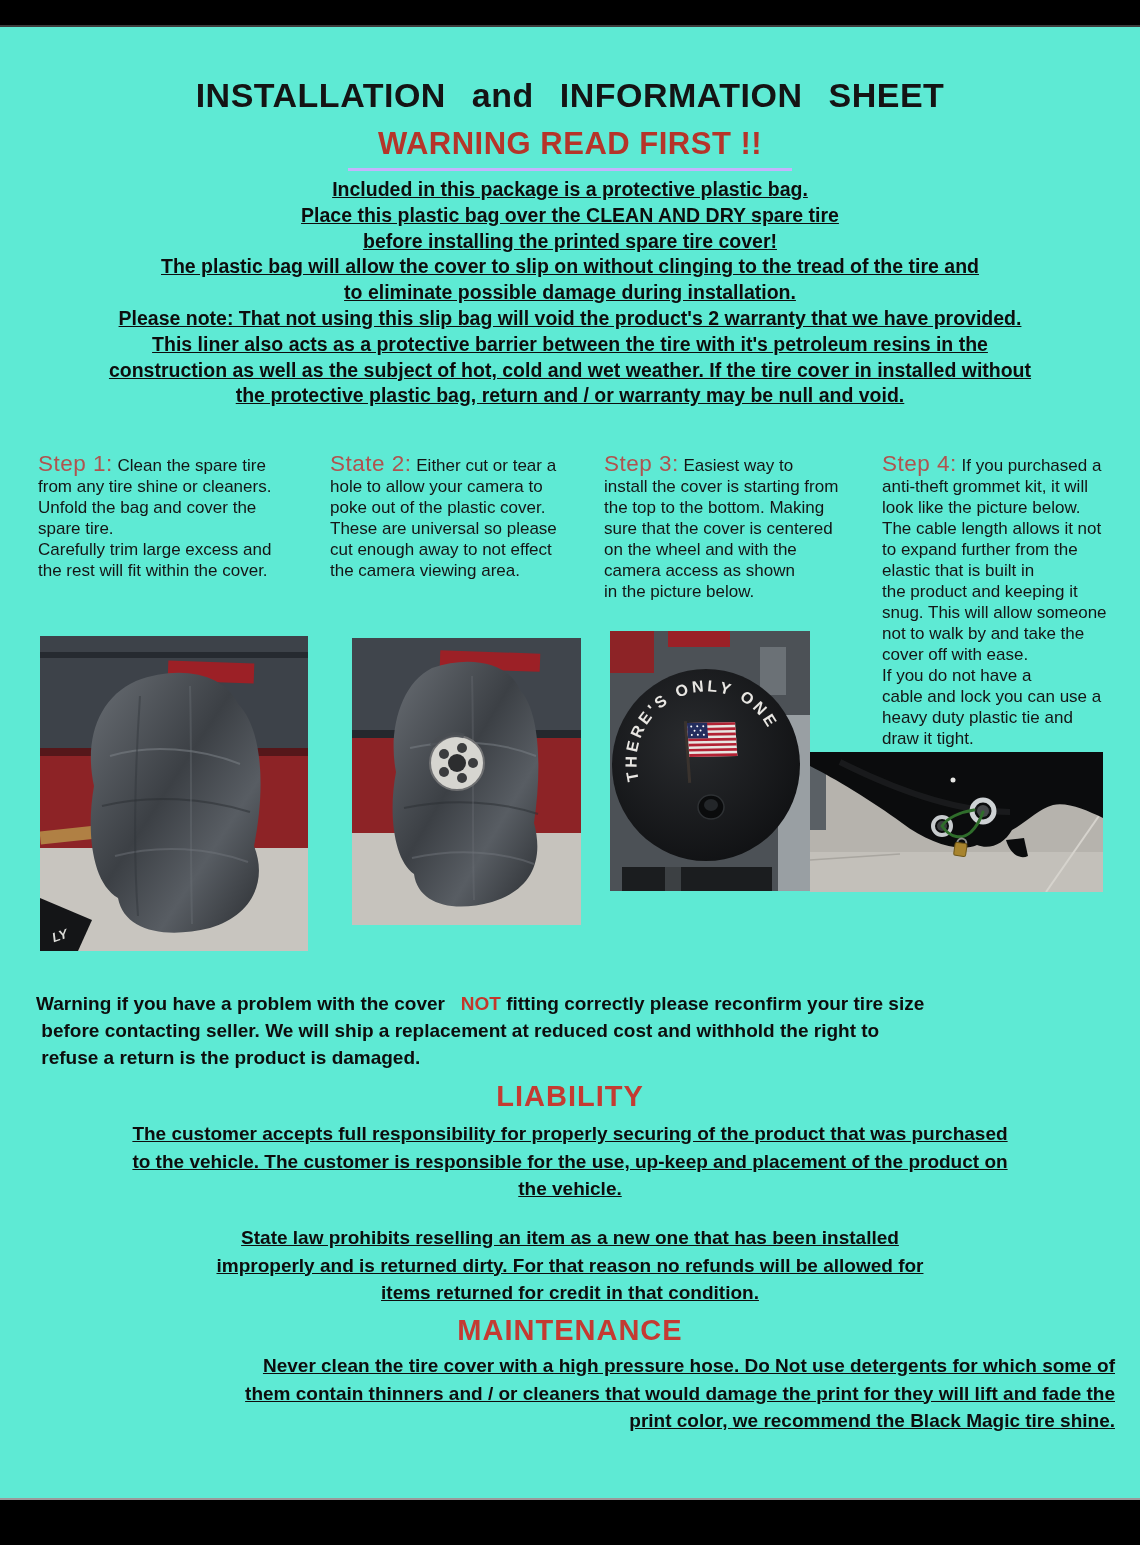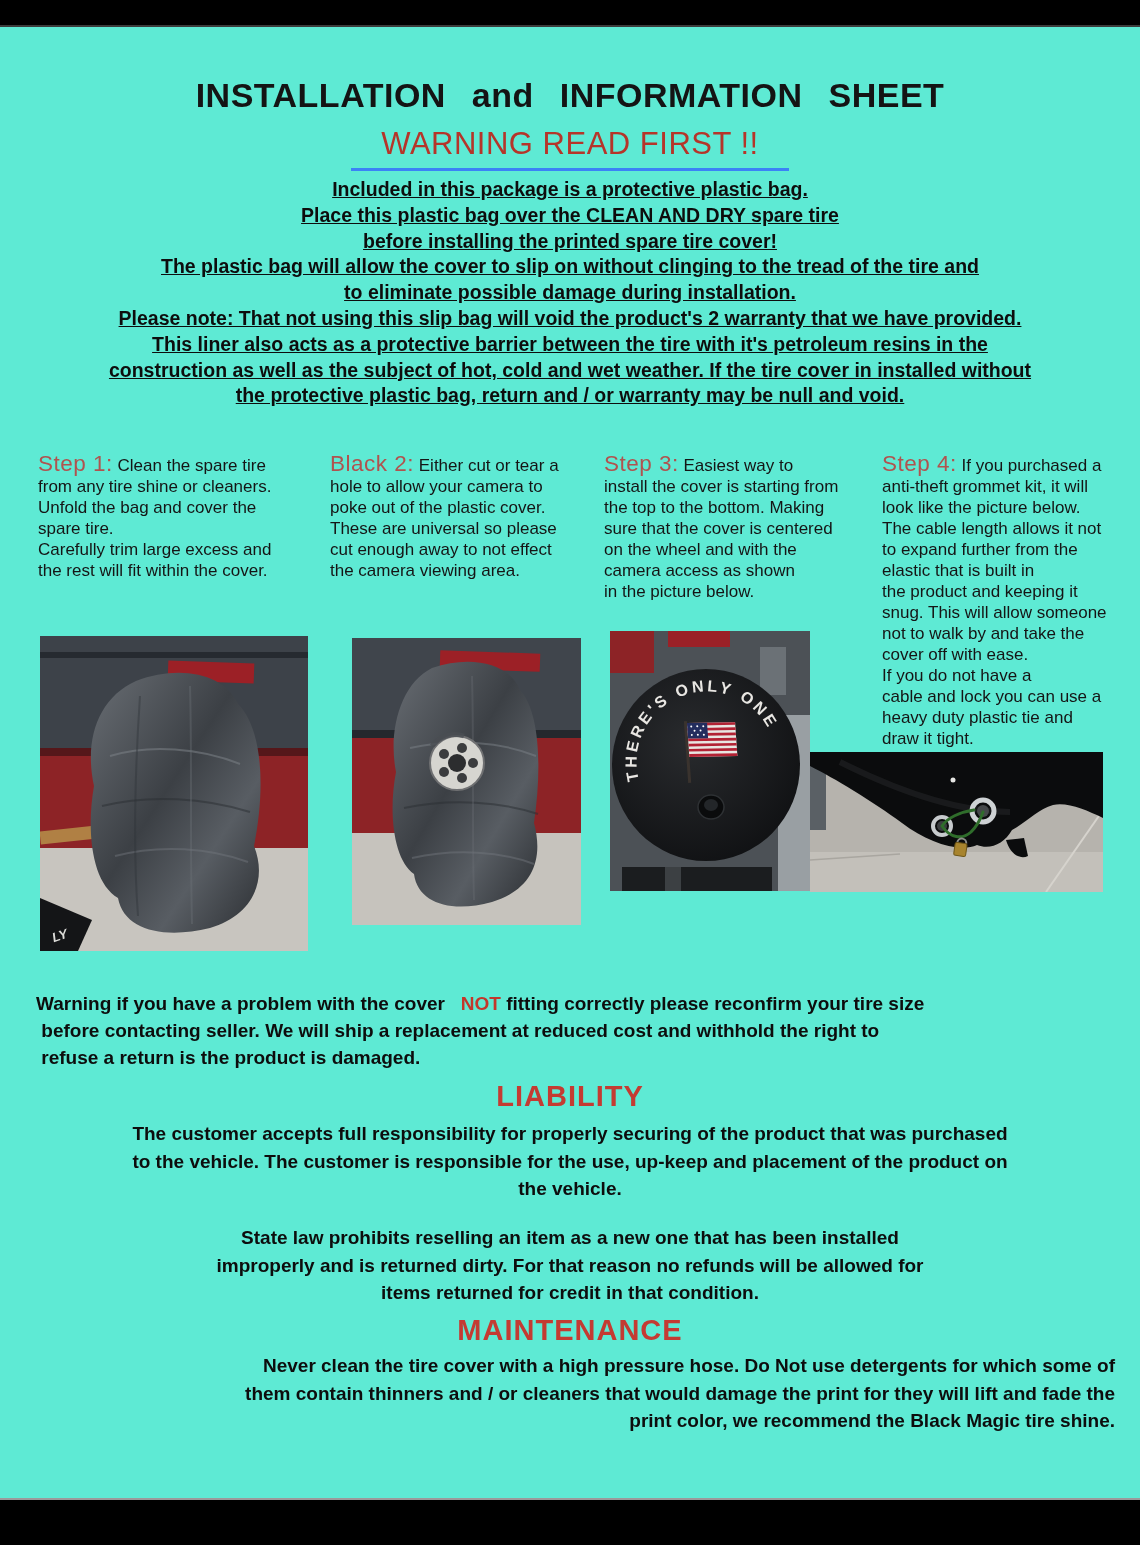--- a/index.html
+++ b/index.html
@@ -11,22 +11,22 @@
   .bar{position:absolute;left:0;width:100%;background:#000;}
   .bar.top{top:0;height:25px;border-bottom:2px solid #3c3c3c;}
   .bar.bottom{top:1498px;height:47px;border-top:2px solid #9a9a9a;}
 
   .title{
     position:absolute;top:76px;left:0;width:100%;margin:0;text-align:center;
     font-size:34px;font-weight:bold;letter-spacing:.5px;word-spacing:16px;color:#141414;
   }
   .warn-wrap{position:absolute;top:126px;left:0;width:100%;text-align:center;}
   .warn-title{
-    display:inline-block;margin:0;font-size:31px;font-weight:normal;color:#b5352a;
-    letter-spacing:.5px;border-bottom:3px solid #3b82f6;padding:0 30px 6px 30px;text-align:right;
+    display:inline-block;margin:0;font-size:31px;font-weight:bold;color:#b5352a;
+    letter-spacing:.5px;border-bottom:3px solid #c4b5fd;padding:0 30px 6px 30px;text-align:right;
   }
   .intro{
     position:absolute;top:177px;left:0;width:100%;margin:0;text-align:center;
     font-size:19.5px;font-weight:bold;line-height:25.8px;white-space:pre-line;text-decoration:underline;
   }
   .step{
     position:absolute;top:453px;margin:0;font-size:17px;line-height:21px;
     white-space:pre-line;color:#151515;
   }
   .step .slabel{font-size:22.5px;color:#b0534f;letter-spacing:.5px;}
@@ -49,21 +49,21 @@
   .fitwarn .red{color:#c3372b;}
 
   .sect-head{
     position:absolute;left:0;width:100%;margin:0;text-align:center;
     font-size:29px;font-weight:bold;color:#c43b32;letter-spacing:1px;
   }
   .sect-head.liability{top:1080px;}
   .sect-head.maintenance{top:1314px;}
   .bodypar{
     position:absolute;left:25px;width:1090px;margin:0;text-align:center;
-    font-size:19px;font-weight:bold;line-height:27.5px;white-space:pre-line;
+    font-size:19px;font-weight:bold;line-height:27.5px;white-space:pre-line;text-decoration:underline;
   }
   .bodypar.liab{top:1120px;}
   .bodypar.statelaw{top:1224px;}
   .bodypar.maint{top:1352px;text-align:right;}
 </style>
 </head>
 <body>
 
 <div class="page">
 
@@ -84,21 +84,21 @@
 This liner also acts as a protective barrier between the tire with it's petroleum resins in the
 construction as well as the subject of hot, cold and wet weather.  If the tire cover in installed without
 the protective plastic bag, return and / or warranty may be null and void.</p>
 
   <p class="step s1"><span class="slabel">Step 1:</span><span> Clean the spare tire
 from any tire shine or cleaners.
  Unfold the bag and cover the
 spare tire.
 Carefully trim large excess and
 the rest will fit within the cover.</span></p>
-  <p class="step s2"><span class="slabel">Black 2:</span><span> Either cut or tear a
+  <p class="step s2"><span class="slabel">State 2:</span><span> Either cut or tear a
 hole to allow your camera to
 poke out of the plastic cover.
 These are universal so please
 cut enough away to not effect
 the camera viewing area.</span></p>
   <p class="step s3"><span class="slabel">Step 3:</span><span> Easiest way to
 install the cover is starting from
 the top to the bottom. Making
 sure that the cover is centered
 on the wheel and with the

